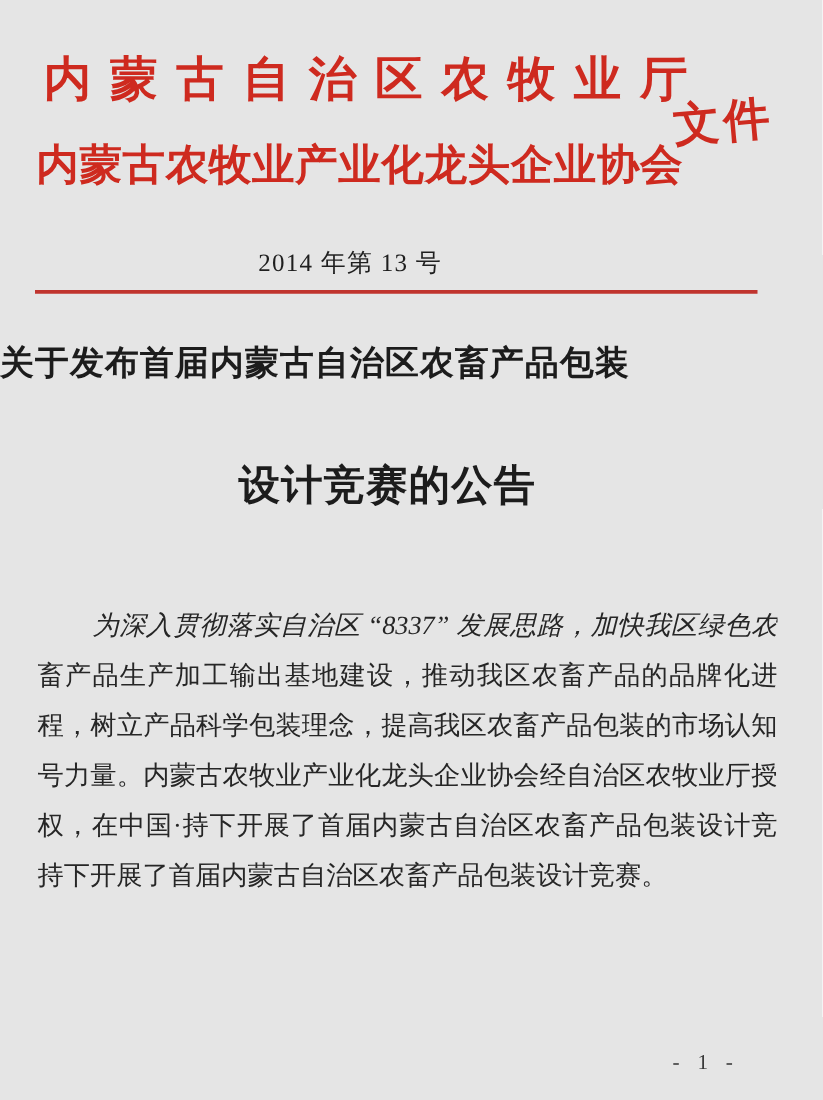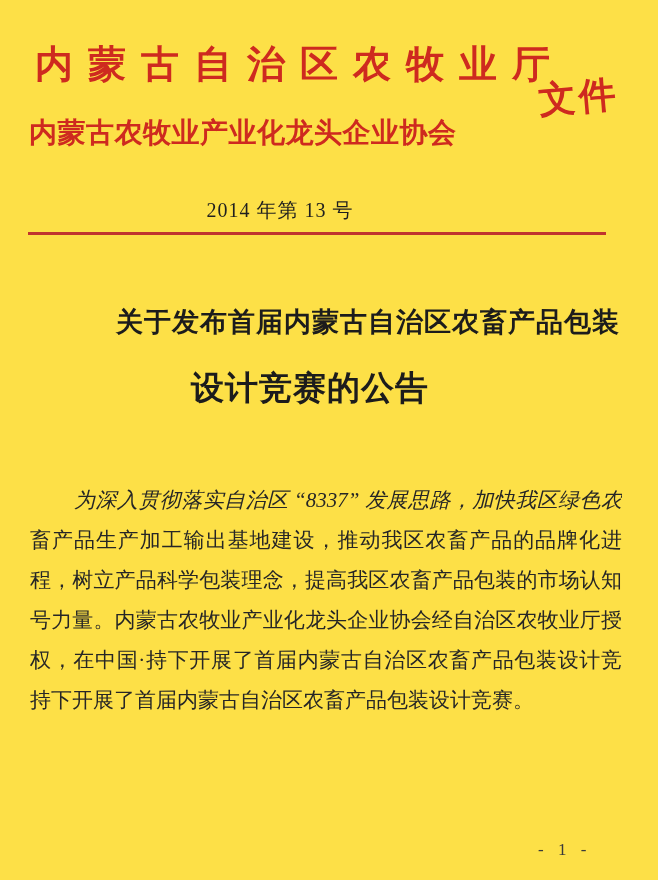--- a/index.html
+++ b/index.html
@@ -4,21 +4,21 @@
 <style>
   html, body {
     margin: 0;
     padding: 0;
     background: #ffffff;
   }
   .page {
     position: relative;
     width: 658px;
     height: 880px;
-    background: #fde047;
+    background: #e5e5e5;
     overflow: hidden;
     font-family: "Liberation Serif", "DejaVu Serif", serif;
   }
 
   
   .org-line1 {
     position: absolute;
     left: 35px;
     top: 40px;
     font-size: 38px;
@@ -37,21 +37,21 @@
     letter-spacing: 3px;
     color: #ce2a1f;
     transform: rotate(-5deg);
     transform-origin: left bottom;
     white-space: nowrap;
   }
   .org-line2 {
     position: absolute;
     left: 29px;
     top: 110px;
-    font-size: 28px;
+    font-size: 34px;
     font-weight: bold;
     letter-spacing: 0.5px;
     white-space: nowrap;
     color: #ce2a1f;
     line-height: 46px;
   }
 
   .doc-number {
     position: absolute;
     left: 0;
@@ -69,23 +69,23 @@
     top: 232px;
     width: 578px;
     height: 3px;
     background: #c0342e;
   }
 
   
   .doc-title-line1 {
     position: absolute;
     left: 0;
-    top: 304px;
+    top: 272px;
     width: 620px;
-    text-align: right;
+    text-align: left;
     font-size: 27px;
     font-weight: bold;
     letter-spacing: 1px;
     color: #1c1c1c;
   }
   .doc-title-line2 {
     position: absolute;
     left: 0;
     top: 366px;
     width: 620px;

